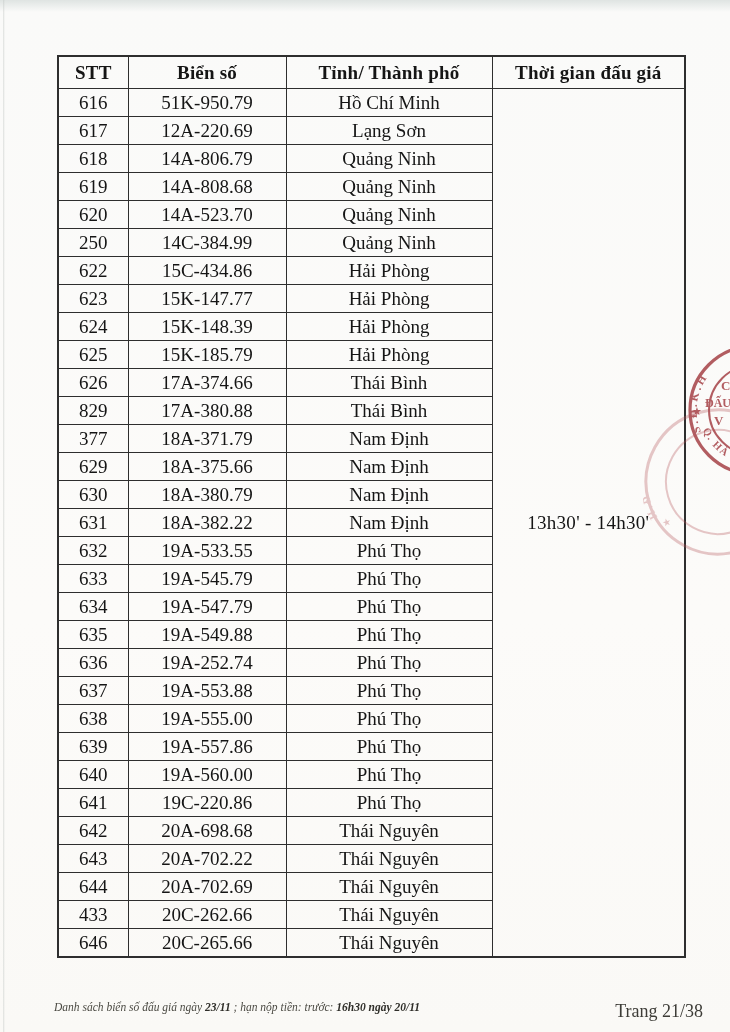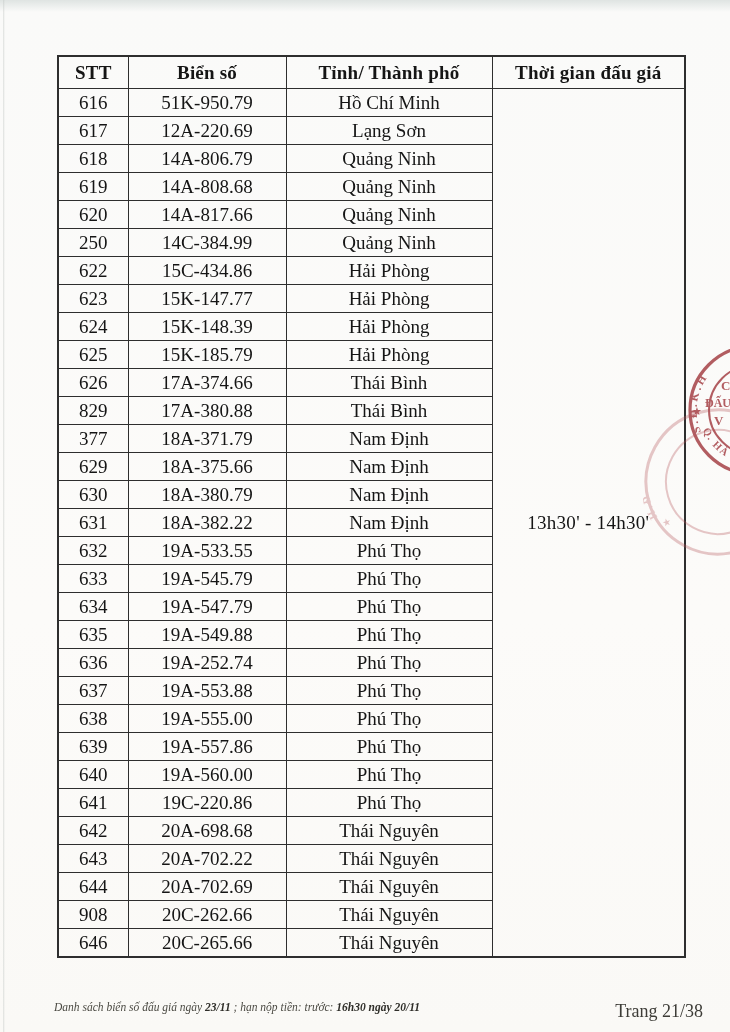--- a/index.html
+++ b/index.html
@@ -90,21 +90,21 @@
           <td>14A-806.79</td>
           <td>Quảng Ninh</td>
         </tr>
         <tr>
           <td>619</td>
           <td>14A-808.68</td>
           <td>Quảng Ninh</td>
         </tr>
         <tr>
           <td>620</td>
-          <td>14A-817.66</td>
+          <td>14A-523.70</td>
           <td>Quảng Ninh</td>
         </tr>
         <tr>
           <td>250</td>
           <td>14C-384.99</td>
           <td>Quảng Ninh</td>
         </tr>
         <tr>
           <td>622</td>
           <td>15C-434.86</td>
@@ -214,21 +214,21 @@
           <td>643</td>
           <td>20A-702.22</td>
           <td>Thái Nguyên</td>
         </tr>
         <tr>
           <td>644</td>
           <td>20A-702.69</td>
           <td>Thái Nguyên</td>
         </tr>
         <tr>
-          <td>908</td>
+          <td>433</td>
           <td>20C-262.66</td>
           <td>Thái Nguyên</td>
         </tr>
         <tr>
           <td>646</td>
           <td>20C-265.66</td>
           <td>Thái Nguyên</td>
         </tr>
       </tbody>
   </table>

